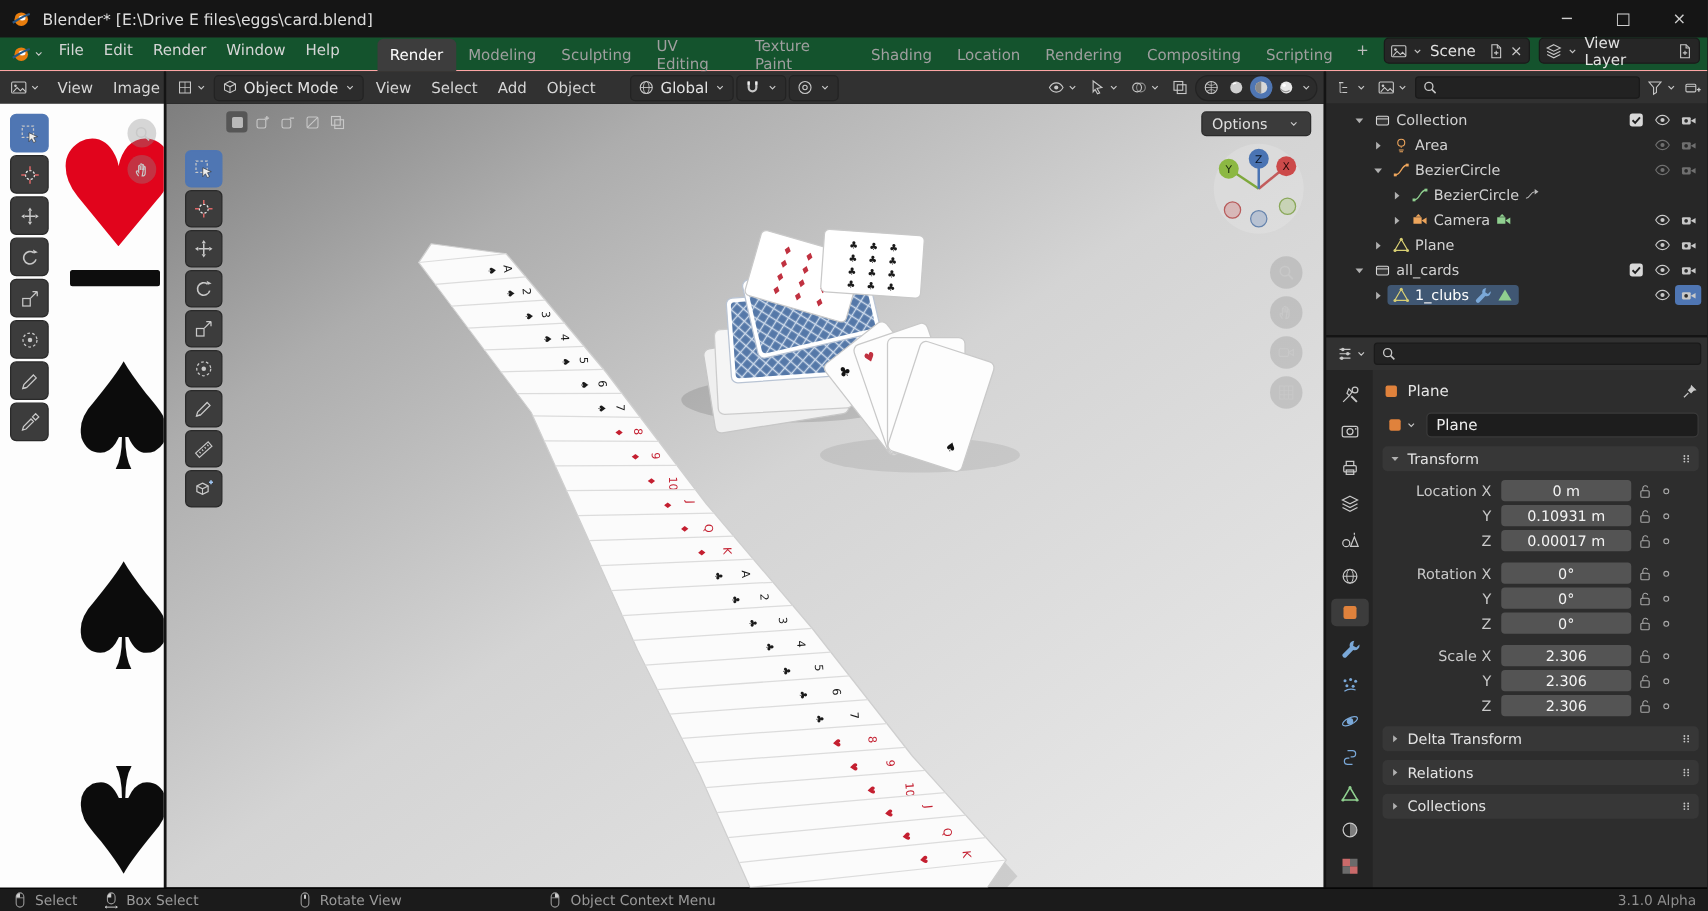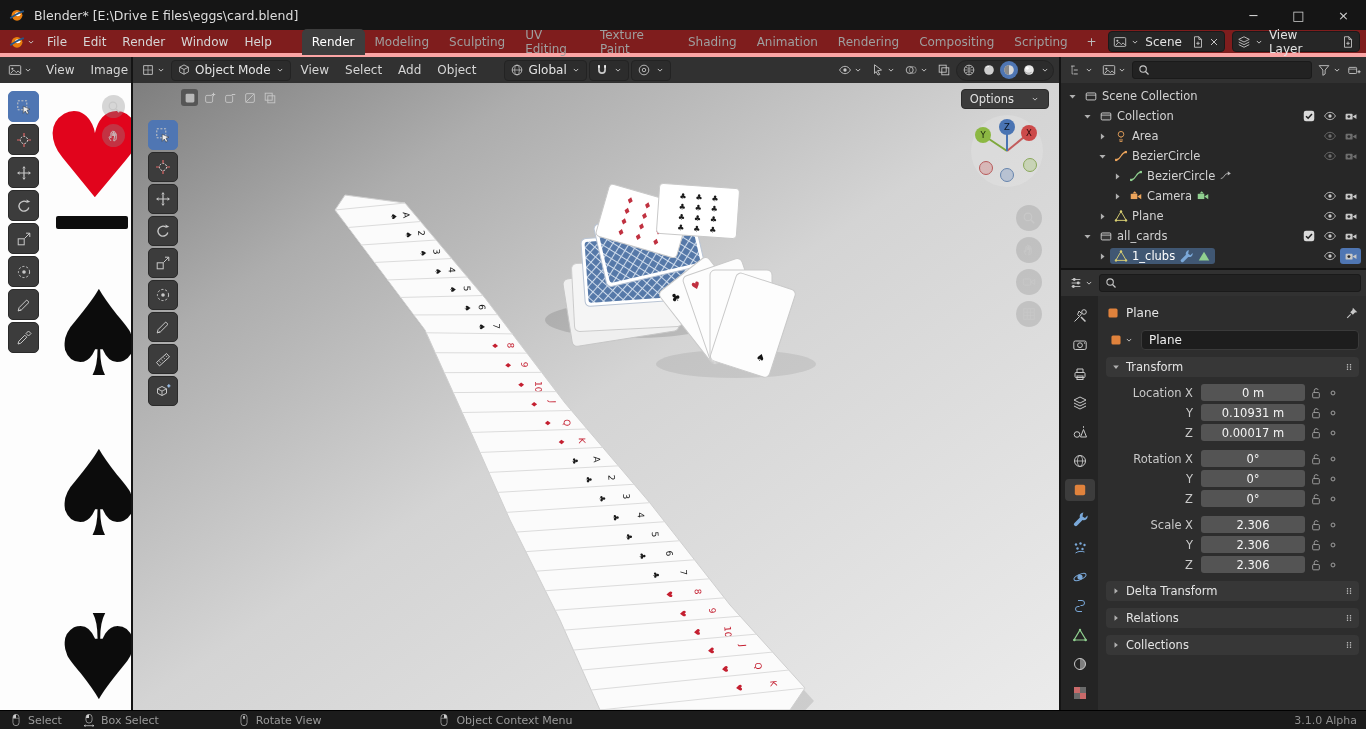--- a/index.html
+++ b/index.html
@@ -9,21 +9,21 @@
 .icon{display:inline-flex;width:16px;height:16px;flex:none;color:#c8c8c8}
 .icon svg{width:100%;height:100%;display:block}
 .icon.s10{width:10px;height:10px}.icon.s12{width:12px;height:12px}.icon.s14{width:14px;height:14px}
 .dim{opacity:.45}
 
 .titlebar{height:30px;background:#151515;display:flex;align-items:center;padding-left:9px;flex:none}
 .titlebar .title{margin-left:9px;font-size:12.5px;color:#dedede}
 .t-spacer{flex:1}
 .wbtn{width:45px;height:30px;display:flex;align-items:center;justify-content:center;color:#cfcfcf;font-size:13px}
 
-.topbar{height:27px;background:#7f1d1d;display:flex;align-items:center;padding:0 6px;flex:none;border-bottom:4px solid #fca5a5}
+.topbar{height:27px;background:#14532d;display:flex;padding:0 6px;flex:none;border-bottom:1px solid #fca5a5}
 .hdd{display:flex;align-items:center;gap:1px;padding:2px 3px;border-radius:3px}
 .menu-item{padding:3px 8px;border-radius:3px;font-size:12px;color:#d6d6d6}
 .tabs{display:flex;align-items:flex-end;height:27px;margin-left:22px}
 .tab{padding:0 10px;height:26px;display:flex;align-items:center;border-radius:5px 5px 0 0;color:#9f9f9f;font-size:12px}
 .tab.active{background:#3d3d3d;color:#fff}
 .plusbtn{width:20px;height:20px;display:flex;align-items:center;justify-content:center;margin-left:4px;border-radius:3px;color:#bbb}
 .selgroup{display:flex;align-items:center;gap:3px;background:#262626;border:1px solid #1a1a1a;border-radius:4px;height:21px;padding:0 4px;margin-left:7px}
 .selgroup .lbl{font-size:12px;color:#e2e2e2;padding:0 6px 0 2px}
 
 .main{flex:1;display:flex;min-height:0}
@@ -141,21 +141,21 @@
         <span class="menu-item">Window</span>
         <span class="menu-item">Help</span>
       </div>
     <div class="tabs">
         <span class="tab active">Render</span>
         <span class="tab">Modeling</span>
         <span class="tab">Sculpting</span>
         <span class="tab">UV Editing</span>
         <span class="tab">Texture Paint</span>
         <span class="tab">Shading</span>
-        <span class="tab">Animation</span>
+        <span class="tab">Location</span>
         <span class="tab">Rendering</span>
         <span class="tab">Compositing</span>
         <span class="tab">Scripting</span>
       </div>
     <div class="plusbtn">+</div>
     <span style="flex:1"></span>
     <div class="selgroup">
       <span class="icon s14" id="i-sc">
           <svg viewBox="0 0 16 16">
             <rect x="1.5" y="3" width="13" height="10" rx="1" fill="none" stroke="currentColor"></rect>
@@ -896,41 +896,20 @@
           </div>
           <span class="icon s14" id="i-nc">
               <svg viewBox="0 0 16 16">
                 <rect x="2" y="5" width="9" height="7" rx="1" fill="none" stroke="currentColor"></rect>
                 <path d="M2 7h9" stroke="currentColor" stroke-width=".8"></path>
                 <path d="M12 10h3.5M13.8 8.2v3.6" stroke="currentColor" stroke-width="1.2"></path>
               </svg>
             </span>
         </div>
         <div class="ol-body">
-            <div class="ol-row" style="padding-left: 5px;">
-              <span class="icon exp">
-                <svg viewBox="0 0 16 16">
-                  <path d="M4.2 6h7.6L8 10.5z" fill="#b0b0b0"></path>
-                </svg>
-              </span>
-              <span class="ol-label">
-                <span class="icon s14" style="color: rgb(216, 216, 216);">
-                  <svg viewBox="0 0 16 16">
-                    <rect x="2.5" y="4.5" width="11" height="8" rx="1.2" fill="none" stroke="currentColor"></rect>
-                    <path d="M2.5 7h11" stroke="currentColor" stroke-width=".9"></path>
-                  </svg>
-                </span>
-                <span>Scene Collection</span>
-              </span>
-              <span class="ol-right">
-                <span class="slot"></span>
-                <span class="slot"></span>
-                <span class="slot"></span>
-              </span>
-            </div>
             <div class="ol-row" style="padding-left: 20px;">
               <span class="icon exp">
                 <svg viewBox="0 0 16 16">
                   <path d="M4.2 6h7.6L8 10.5z" fill="#b0b0b0"></path>
                 </svg>
               </span>
               <span class="ol-label">
                 <span class="icon s14" style="color: rgb(216, 216, 216);">
                   <svg viewBox="0 0 16 16">
                     <rect x="2.5" y="4.5" width="11" height="8" rx="1.2" fill="rgba(255,255,255,.07)" stroke="currentColor"></rect>

